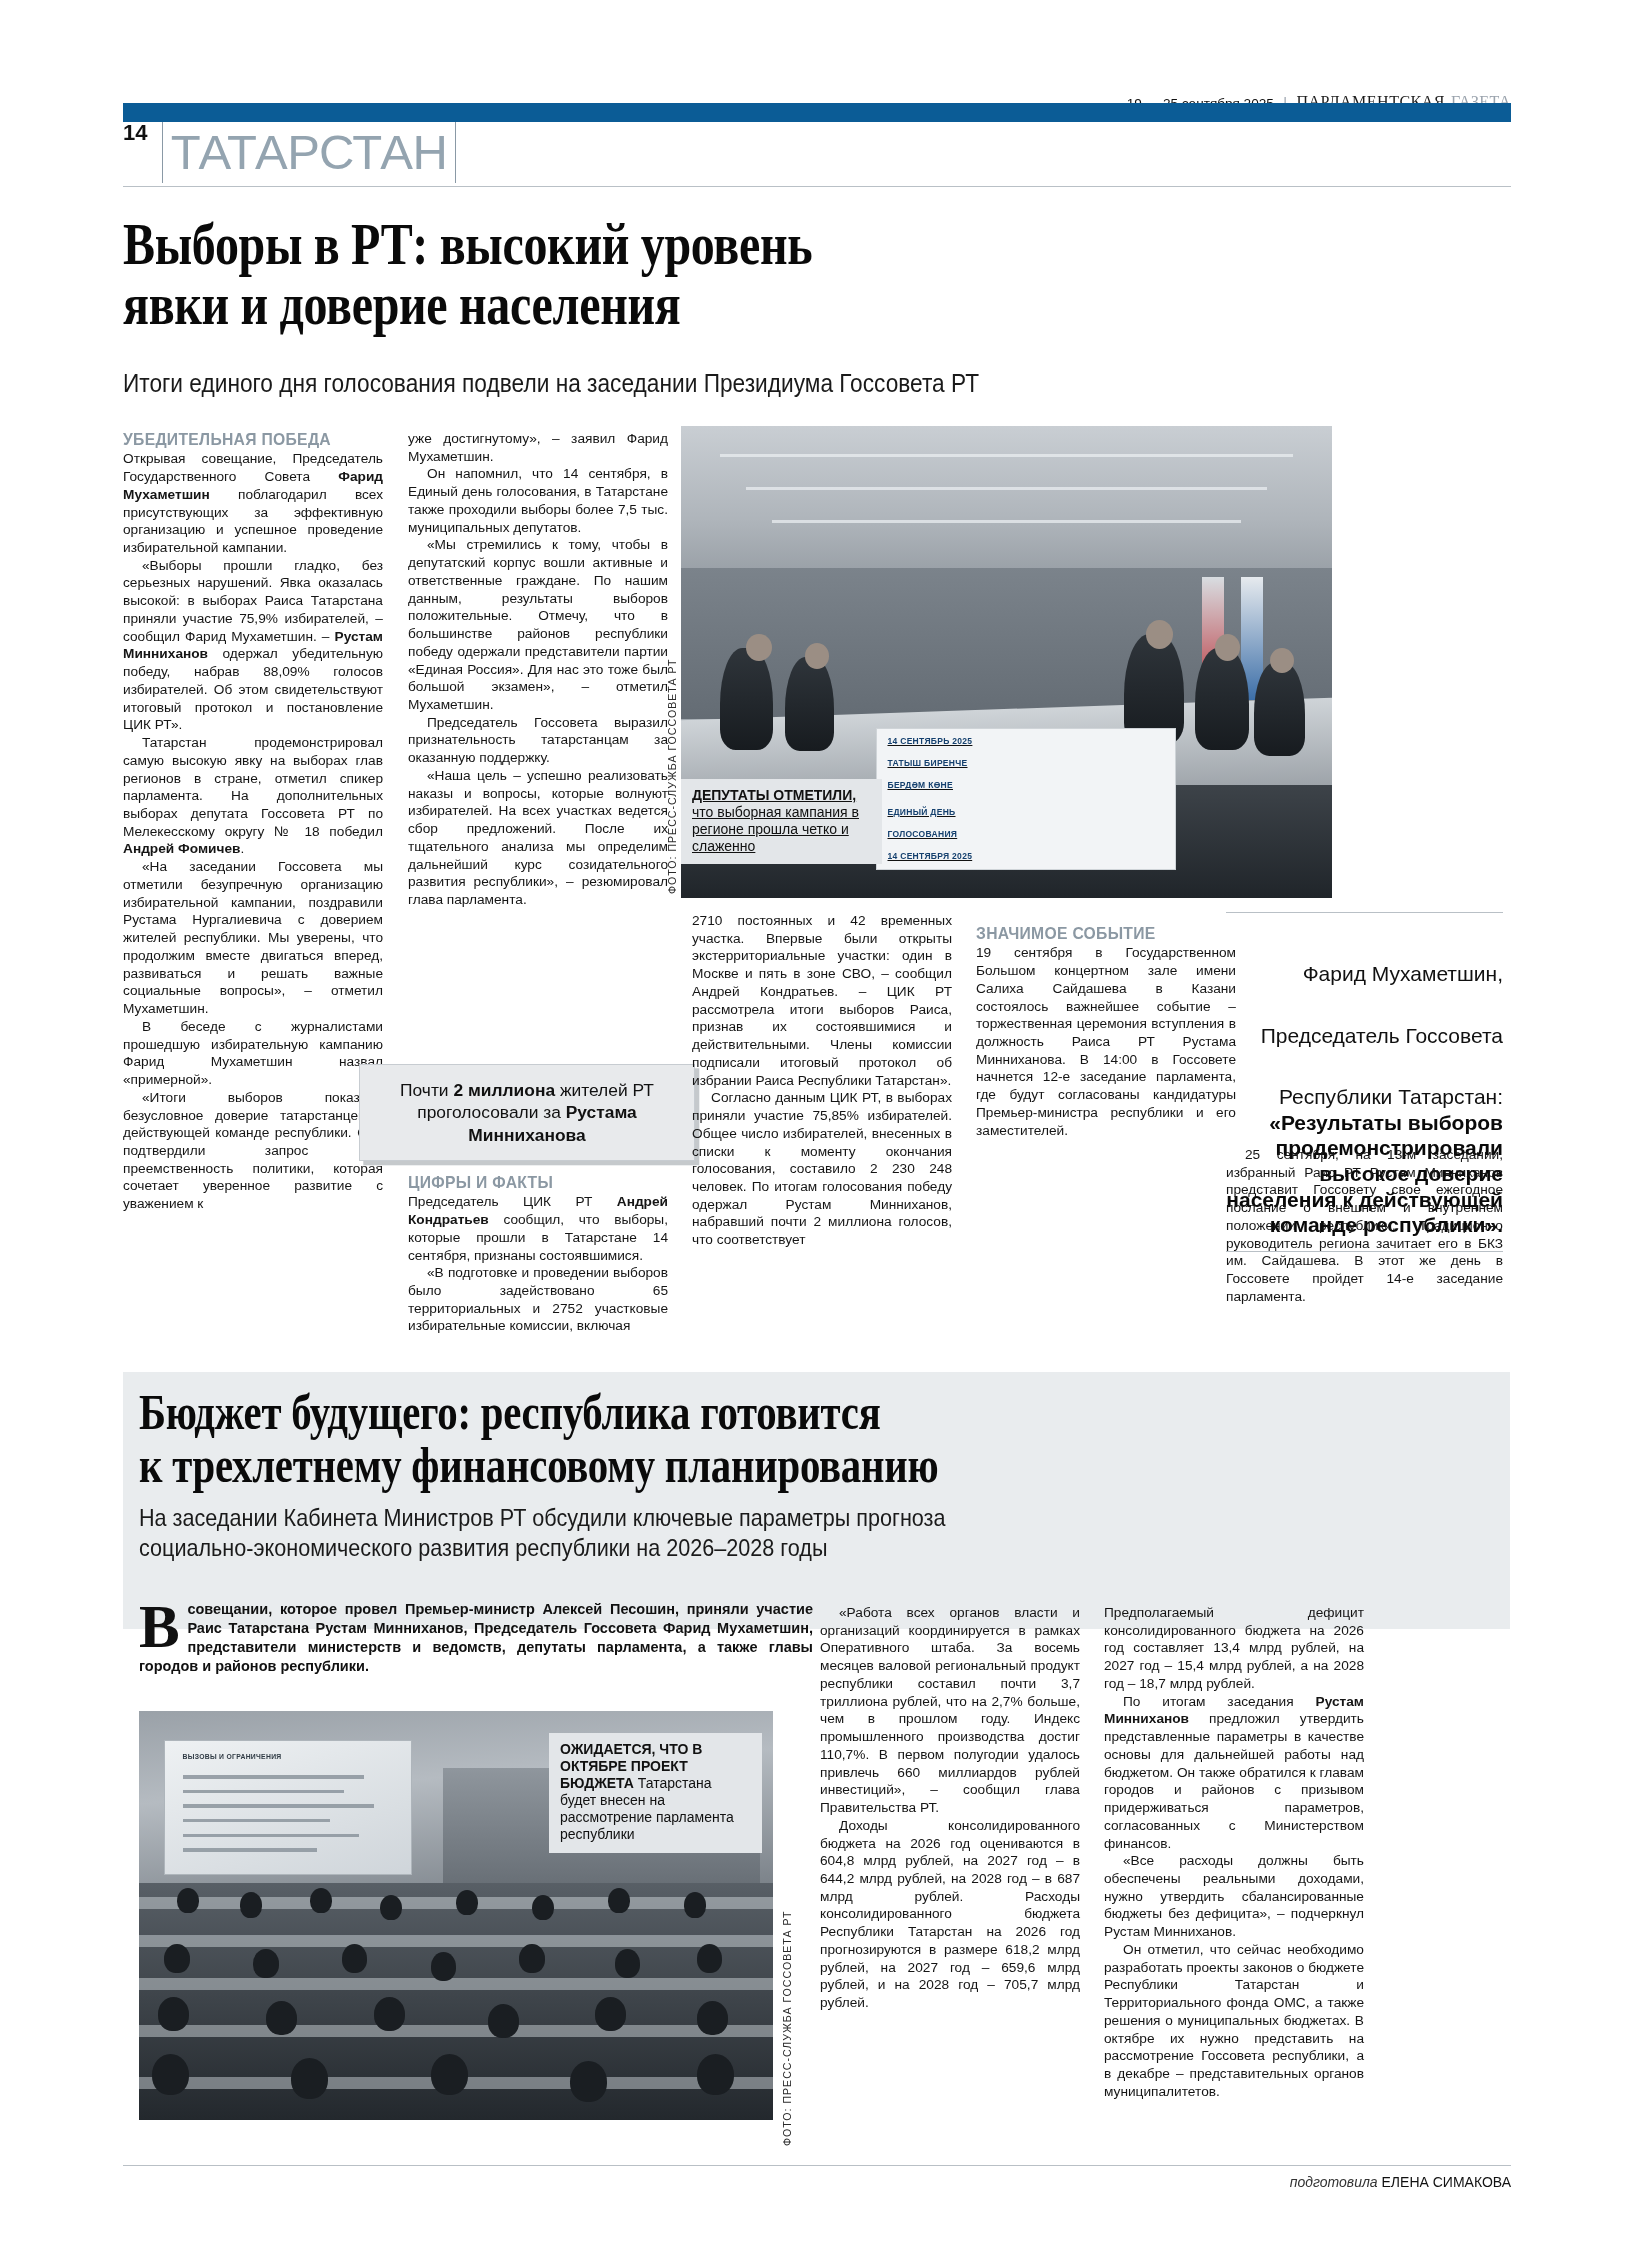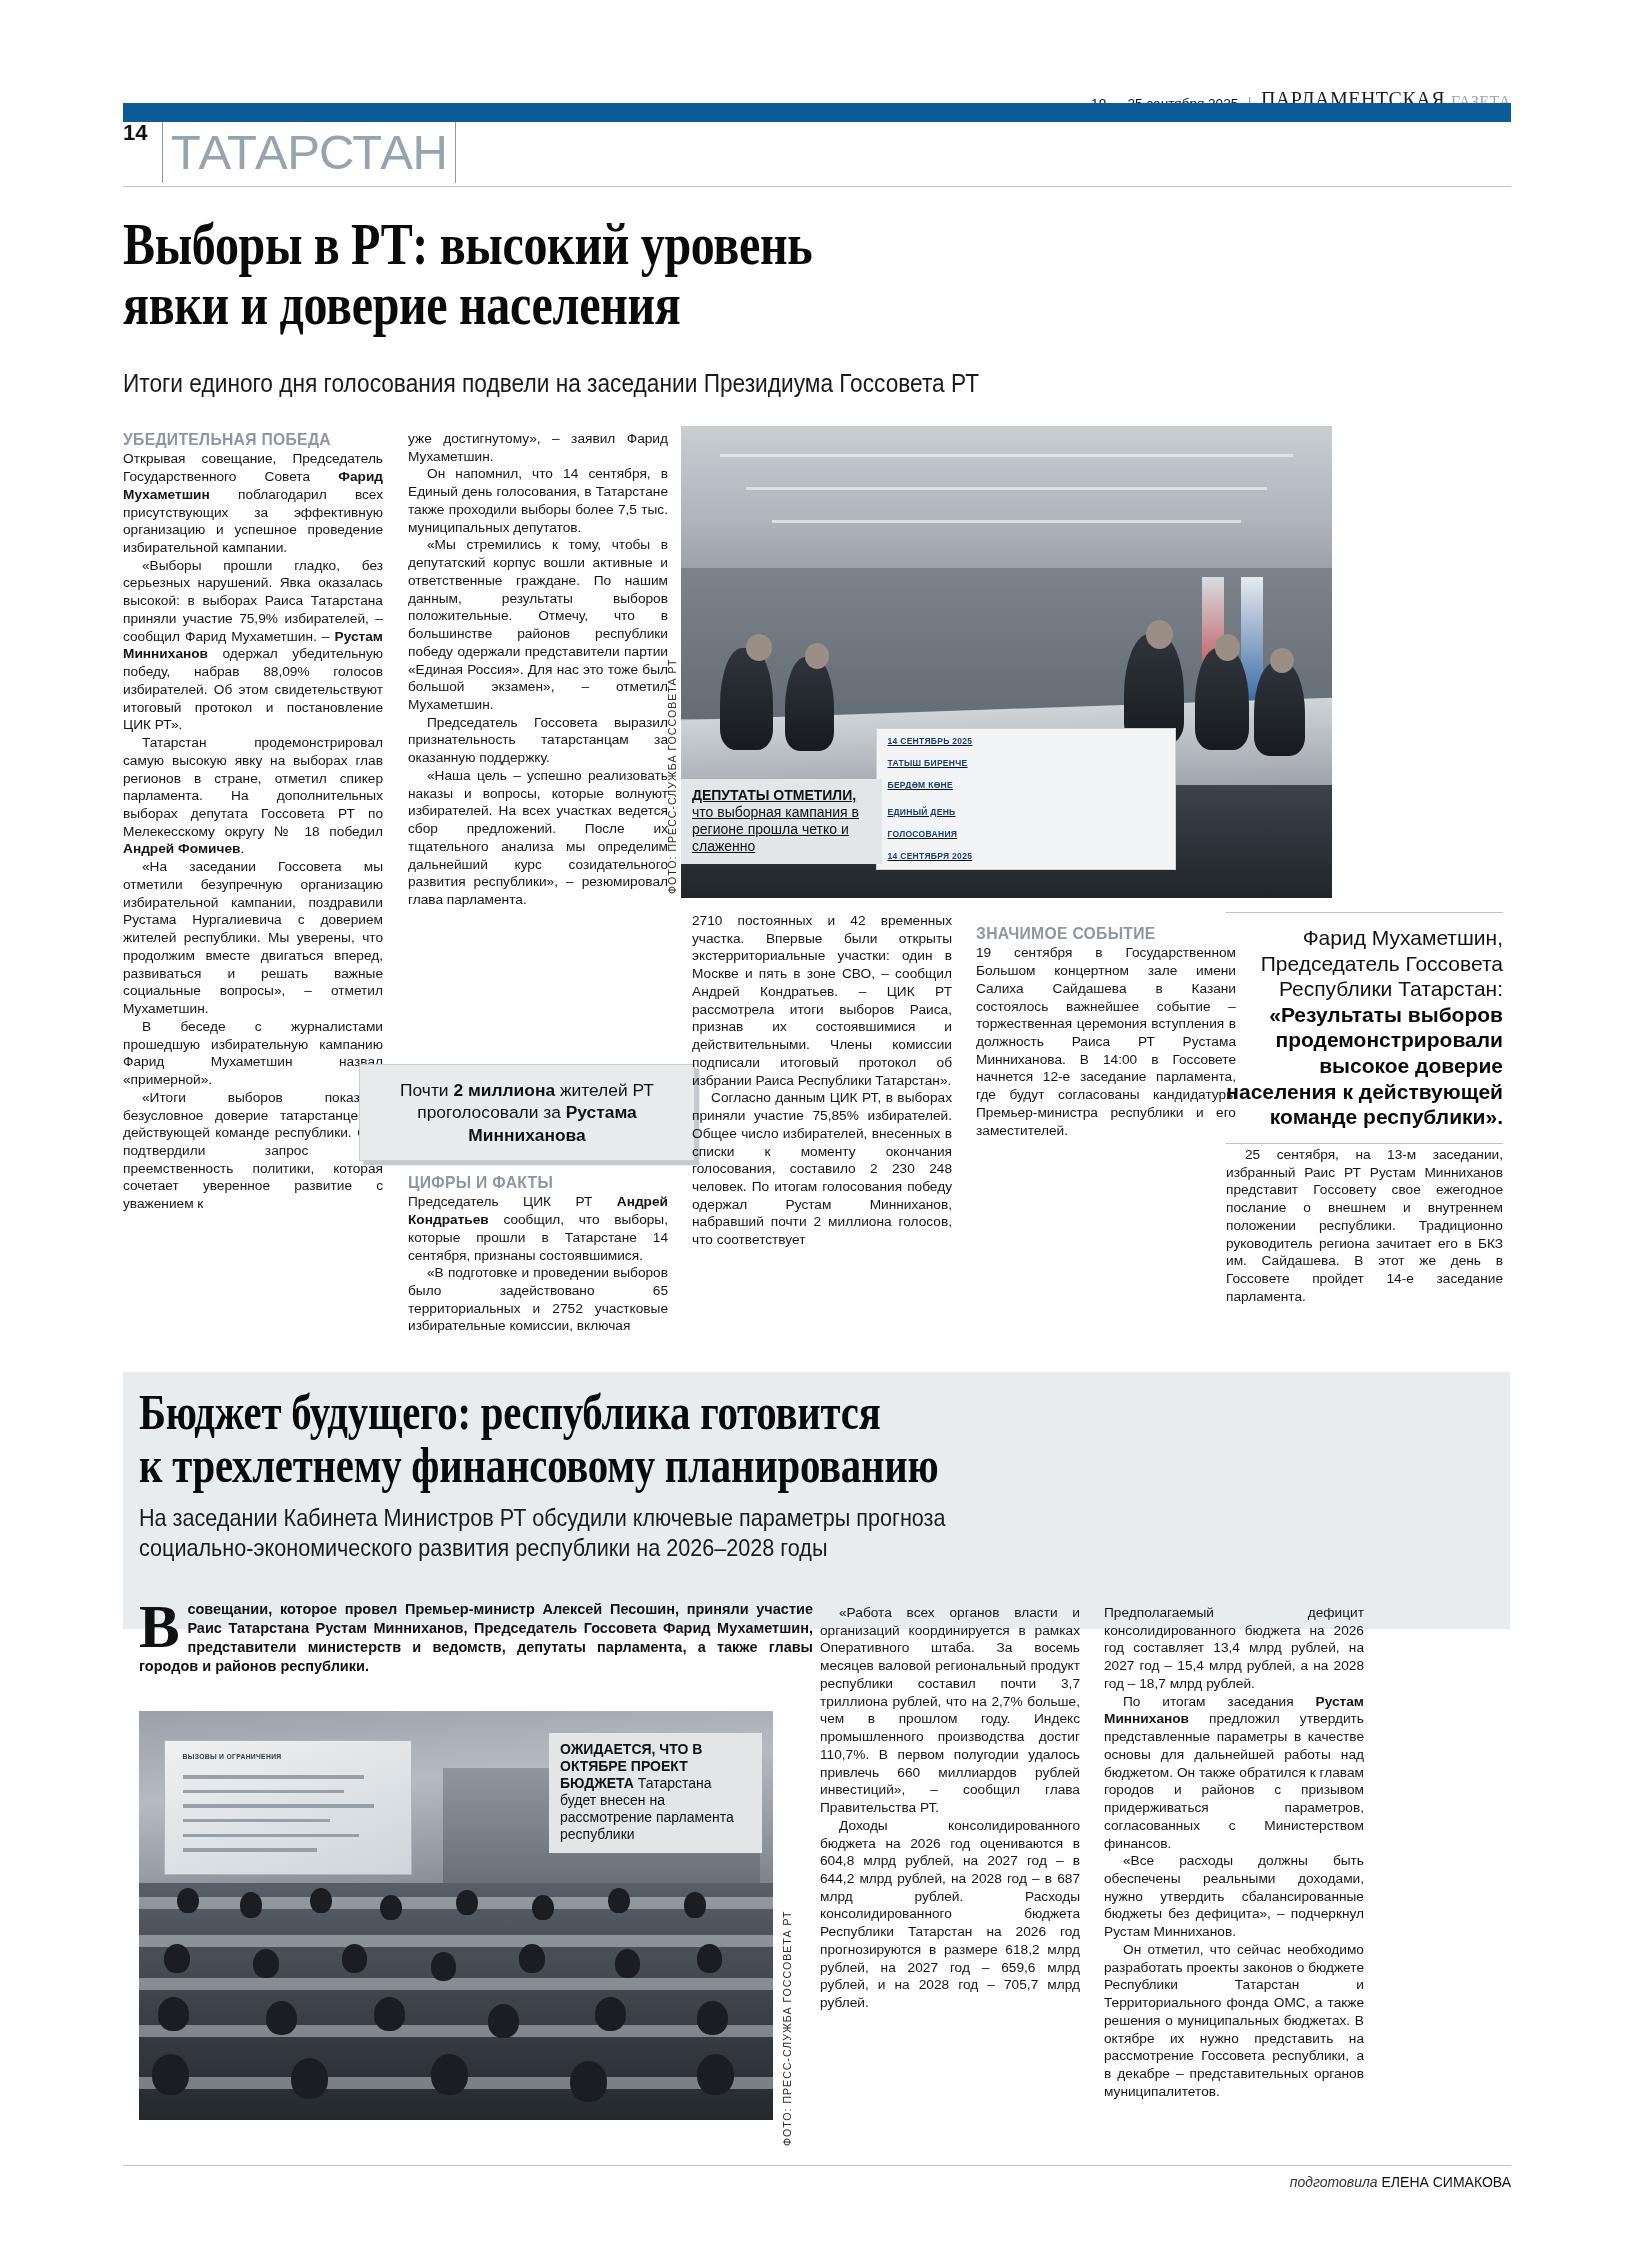--- a/index.html
+++ b/index.html
@@ -13,21 +13,21 @@
   }
   .page { position:relative; width:1634px; height:2261px; background:#fff; }
 
   
   .masthead {
     position:absolute; left:0; right:0; top:78px;
     display:flex; align-items:flex-end; justify-content:flex-end;
     padding-right:123px; height:22px;margin-top:11px;
   }
   .mast-sep { color:#9aa3ad; margin:0 9.4px; font-size:14.5px; }
-  .mast-name1 { font-family:"Liberation Serif", serif; font-size:20px; letter-spacing:0.5px; color:#1d1d1d; }
+  .mast-name1 { font-family:"Liberation Serif", serif; font-size:16px; letter-spacing:0.5px; color:#1d1d1d; }
   .mast-name2 { font-family:"Liberation Serif", serif; font-size:16px; letter-spacing:0.5px; color:#9aa3ad; }
 
   .bluebar {
     position:absolute; left:123px; right:123px; top:103px;
     height:19px; background:#0b5c96;
   }
 
   .section-head {
     position:absolute; left:123px; top:122px; height:64px;
     display:flex; align-items:flex-start;
@@ -108,21 +108,21 @@
   .quotebox {
     position:absolute; background:#e8eaec; border:0.9px solid #c7ccd1;
     box-shadow:4.3px 4.3px 0 rgba(150,156,162,.55);
     padding:14px 12px; text-align:center;
     font-size:17.4px; line-height:1.28; color:#111;
   }
 
   
   .railquote { position:absolute; text-align:right; }
   .railquote .rule { height:0.9px; background:#b9c0c6; width:100%; }
-  .rq-name { font-size:21px; line-height:1.22; color:#111; }
+  .rq-name { font-size:21px; line-height:1.22; color:#111;margin-top:36px; }
   .rq-text { font-size:21px; line-height:1.22; color:#0a0a0a; font-weight:bold; }
 
   
   .a2-band { position:absolute; left:123px; top:1372px; width:1387px; height:257px; background:#e9ecee; }
   .a2-head {
     position:absolute; left:139px; top:1386px; width:1379px;
     font-family:"Liberation Serif", serif; font-weight:bold;
     font-size:51px; line-height:1.03; letter-spacing:-0.3px;
     transform:scaleX(0.80); transform-origin:left top;
     white-space:pre-line; color:#0a0a0a;

